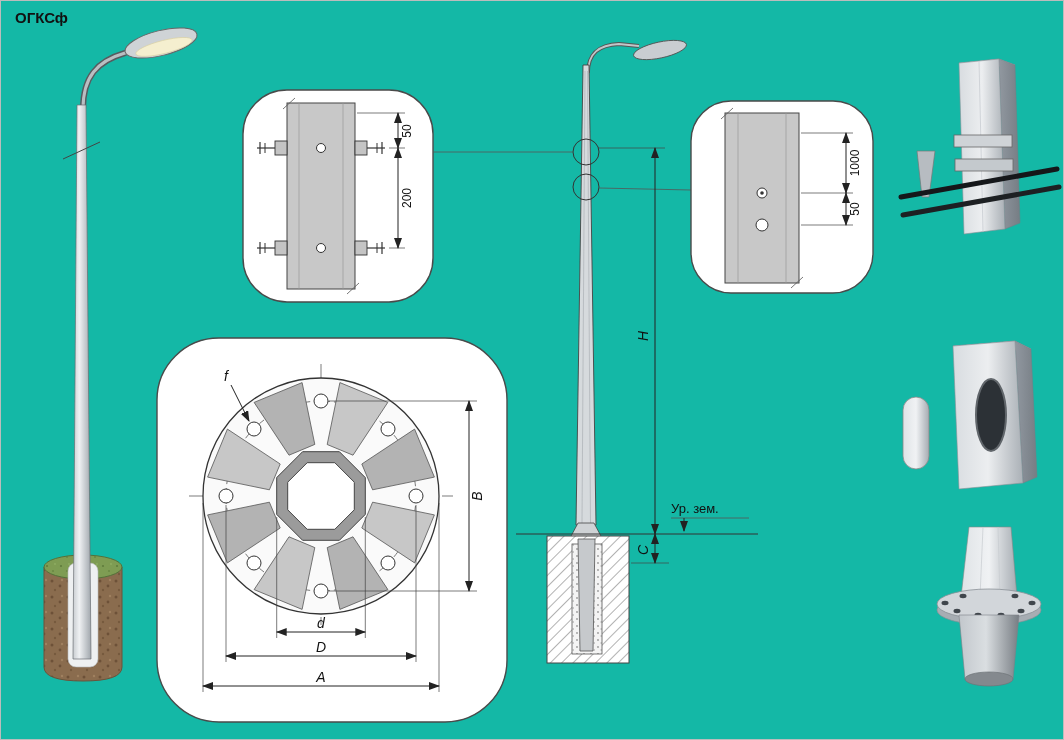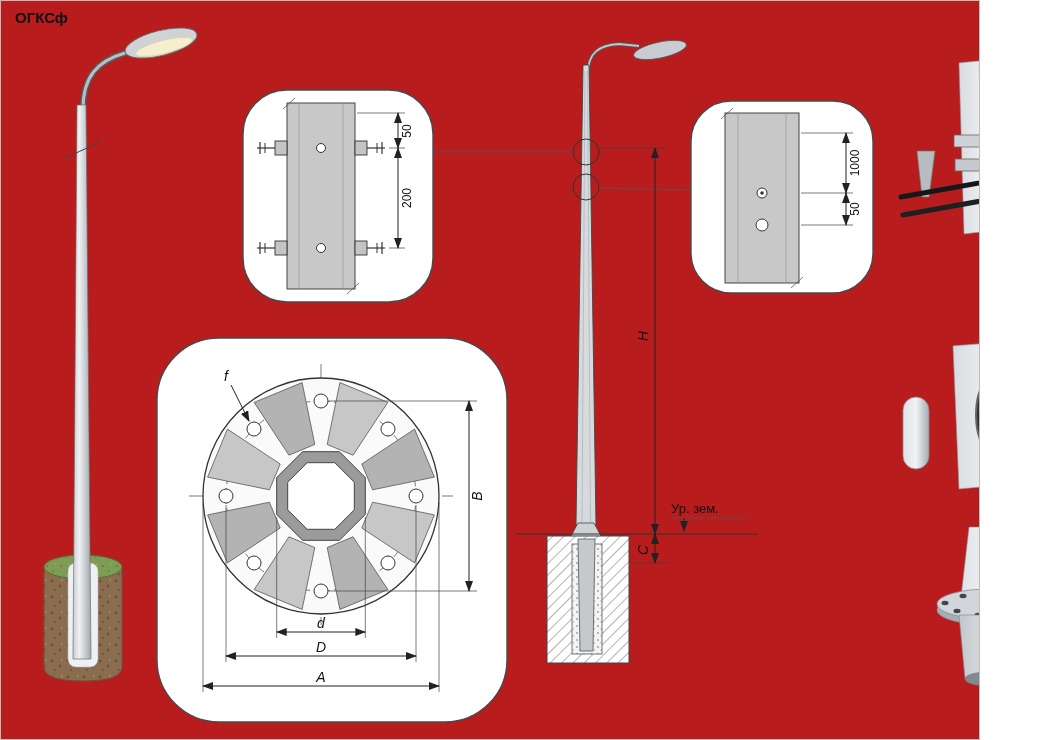--- a/index.html
+++ b/index.html
@@ -1,18 +1,18 @@
 <!DOCTYPE html>
 <html><head>
 <meta charset="utf-8">
 <style>
   html,body { margin:0; padding:0; background:#fff; }
   .page {
-    position:relative; width:980px; height:740px;
-    background:#b91c1c; border:1px solid #bcbcbc; box-sizing:border-box;
+    position:relative; width:1064px; height:740px;
+    background:#14b8a6; border:1px solid #bcbcbc; box-sizing:border-box;
     font-family:"Liberation Sans", sans-serif; overflow:hidden;
   }
   svg { display:block; }
   .frame { fill:#ffffff; stroke:#4a4a4a; stroke-width:1.4; }
   .dim   { stroke:#222; stroke-width:1; fill:none; }
   .ext   { stroke:#444; stroke-width:0.7; fill:none; }
   .thin  { stroke:#555; stroke-width:0.8; fill:none; }
   .cline { stroke:#444; stroke-width:0.7; fill:none; stroke-dasharray:14 3 3 3; }
   .dimtxt    { font-family:"Liberation Sans", sans-serif; font-size:12px; fill:#111; }
   .dimletter { font-family:"Liberation Sans", sans-serif; font-size:14px; font-style:italic; fill:#111; }

